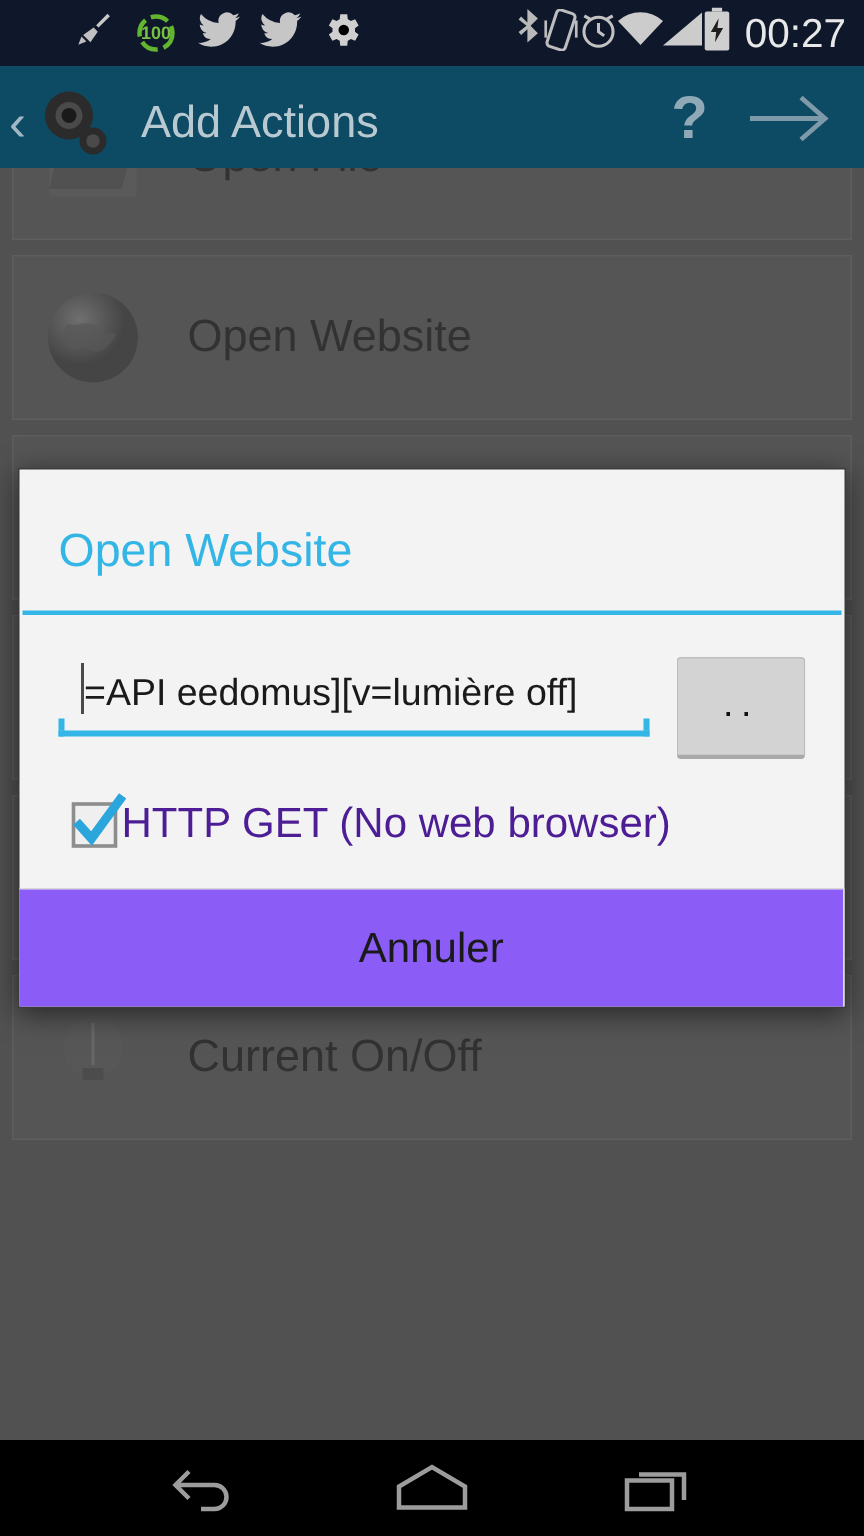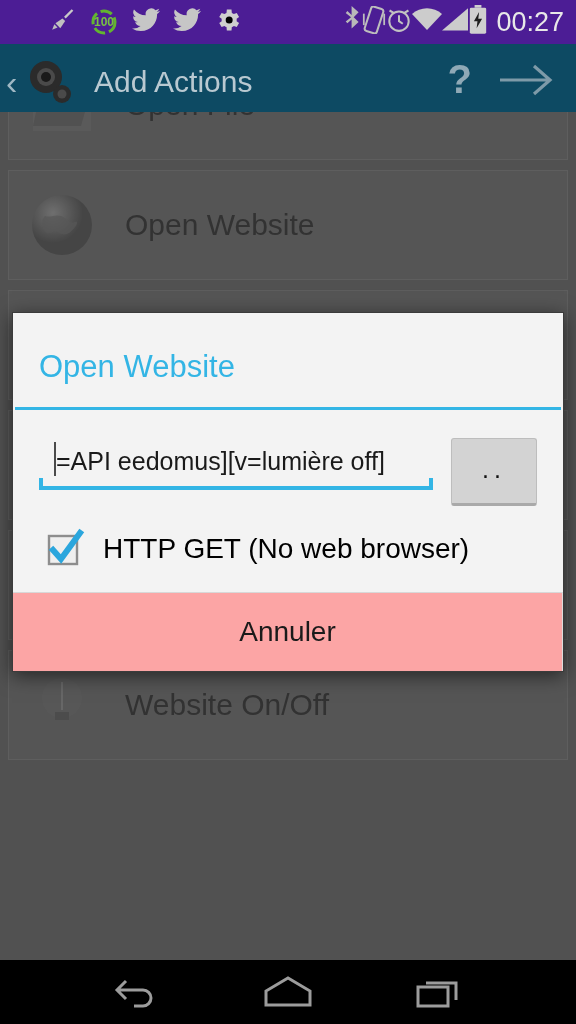--- a/index.html
+++ b/index.html
@@ -13,21 +13,21 @@
     position: relative;
     width: 576px; height: 1024px;
     background: #000;
     overflow: hidden;
   }
 
   
   #status-bar {
     position: absolute; top: 0; left: 0;
     width: 576px; height: 44px;
-    background: #4c1d95;
+    background: #0f172a;
     display: flex; align-items: center;
     padding: 0 12px;
   }
   .sb-left { display: flex; align-items: center; gap: 13px; flex: 0 0 auto; margin-left: 38px;}
   .sb-right { display: flex; align-items: center; margin-left: auto; }
   .sb-icon { display: block; }
   #status-clock {
     color: #e8e8e8; font-size: 27px; letter-spacing: 0px;
     margin-left: 8px; line-height: 1;
   }
@@ -142,26 +142,26 @@
     line-height: 1; padding-bottom: 4px;
   }
   #checkbox-row {
     display: flex; align-items: center;
     padding: 18px 26px 26px 26px;
   }
   #cb-box {
     width: 34px; height: 34px; position: relative;
     flex: 0 0 auto; margin-left: 8px;
   }
-  #cb-label { font-size: 28px; color: #000000; margin-left: 22px; white-space: nowrap; }
+  #cb-label { font-size: 28px; color: #4c1d95; white-space: nowrap; }
   #dlg-btn-divider-top { height: 1px; background: #d8d8d8; }
   #dlg-buttons { display: flex; height: 78px; }
   .dlg-btn {
     flex: 1; display: flex; align-items: center; justify-content: center;
-    font-size: 28px; color: #1a1a1a; background: #fca5a5;
+    font-size: 28px; color: #1a1a1a; background: #8b5cf6;
   }
   #dlg-btn-sep { width: 1px; background: #dcdcdc; }
 
   
   #nav-bar {
     position: absolute; bottom: 0; left: 0;
     width: 576px; height: 64px; background: #000;
     display: flex; align-items: center; justify-content: space-around;
     padding: 0 60px;
   }
@@ -337,21 +337,21 @@
     </div>
 
     <div class="list-row">
       <span class="ic">
         <svg width="74" height="74" viewBox="0 0 74 74">
           <circle cx="37" cy="30" r="20" fill="#6e6e6e"></circle>
           <path d="M30 44h14v8H30z" fill="#5a5a5a"></path>
           <path d="M37 14v28" stroke="#8a8a8a" stroke-width="2"></path>
         </svg>
       </span>
-      <span class="lbl">Website On/Off</span>
+      <span class="lbl">Current On/Off</span>
     </div>
 
     <div class="scrim"></div>
   </div>
 
   <div id="dialog">
     <div id="dlg-title">Open Website</div>
     <div id="dlg-title-divider"></div>
 
     <div id="dlg-body">

